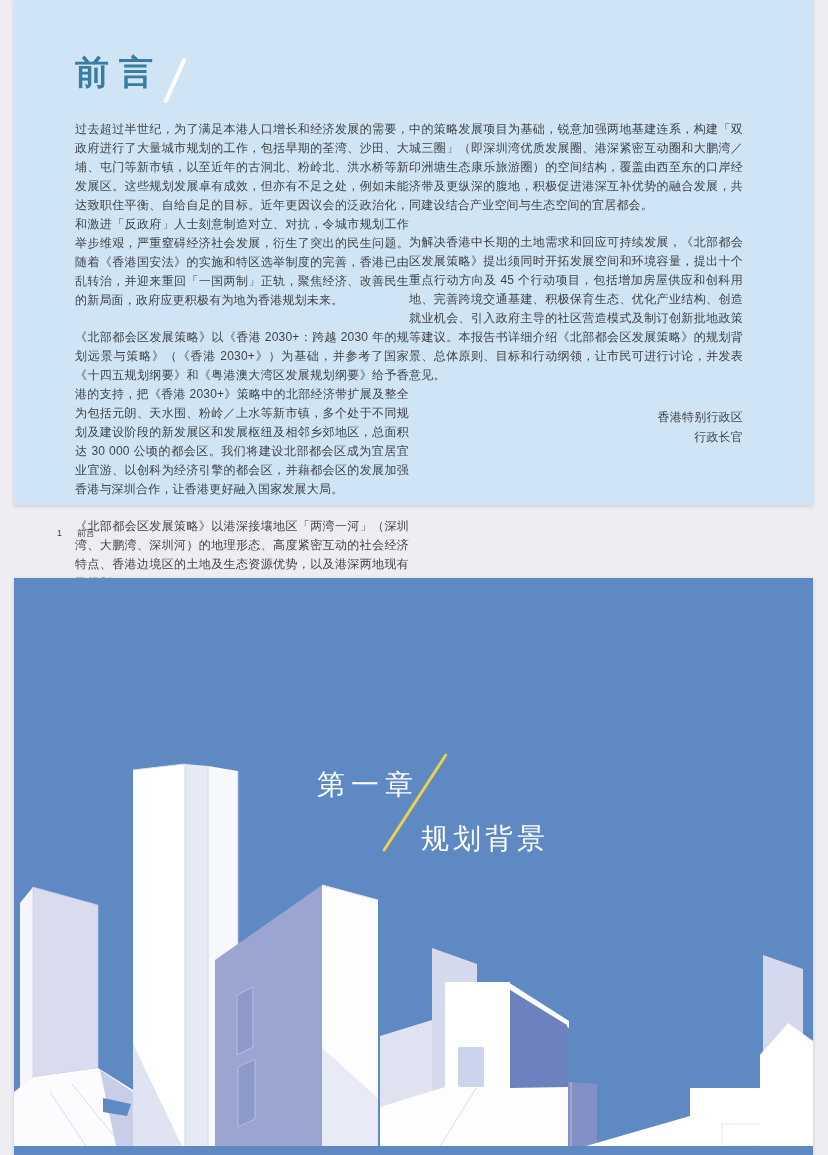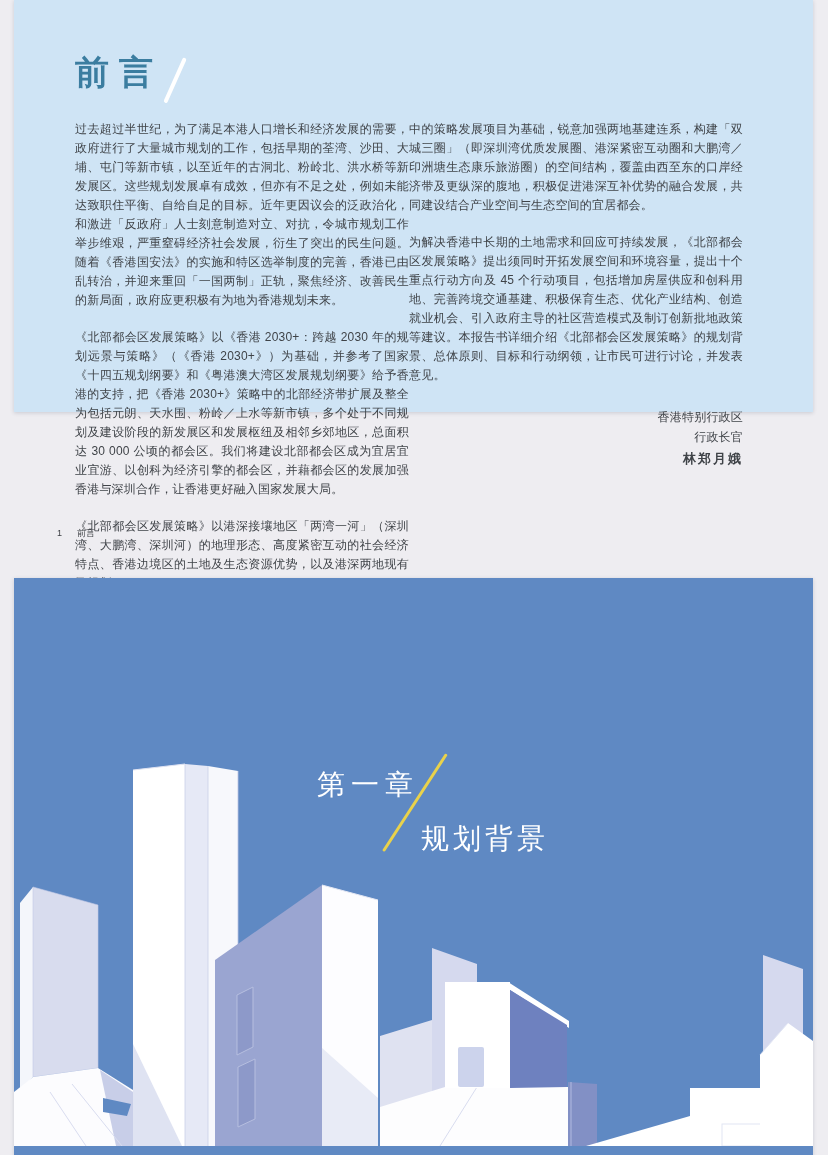--- a/index.html
+++ b/index.html
@@ -3,21 +3,21 @@
 <meta charset="utf-8">
 <style>
   html,body{margin:0;padding:0;}
   body{
     width:828px;height:1155px;overflow:hidden;position:relative;
     background:var(--viewer_bg,#eeedf1);
     font-family:"Liberation Sans",sans-serif;
   }
   .page{position:absolute;left:14px;width:799px;box-shadow:0 1px 4px rgba(60,64,90,.20);}
   
-  .page1{top:0;height:412px;background:var(--page1_bg,#cfe4f5);}
+  .page1{top:0;height:505px;background:var(--page1_bg,#cfe4f5);}
   .p1-title{
     position:absolute;left:61px;top:50px;margin:0;
     font-size:34px;font-weight:600;letter-spacing:10px;
     color:var(--title_teal,#3b7da0);
   }
   .slash{position:absolute;transform-origin:top center;border-radius:2px;}
   .p1-slash{left:169px;top:58px;width:4px;height:49px;background:#ffffff;transform:rotate(24deg);}
   .p1-columns{
     position:absolute;left:61px;top:120px;width:692px;
     display:flex;
@@ -63,21 +63,20 @@
         <p>过去超过半世纪，为了满足本港人口增长和经济发展的需要，政府进行了大量城市规划的工作，包括早期的荃湾、沙田、大埔、屯门等新市镇，以至近年的古洞北、粉岭北、洪水桥等新发展区。这些规划发展卓有成效，但亦有不足之处，例如未能达致职住平衡、自给自足的目标。近年更因议会的泛政治化，和激进「反政府」人士刻意制造对立、对抗，令城市规划工作举步维艰，严重窒碍经济社会发展，衍生了突出的民生问题。随着《香港国安法》的实施和特区选举制度的完善，香港已由乱转治，并迎来重回「一国两制」正轨，聚焦经济、改善民生的新局面，政府应更积极有为地为香港规划未来。</p>
         <p>《北部都会区发展策略》以《香港 2030+：跨越 2030 年的规划远景与策略》（《香港 2030+》）为基础，并参考了国家《十四五规划纲要》和《粤港澳大湾区发展规划纲要》给予香港的支持，把《香港 2030+》策略中的北部经济带扩展及整全为包括元朗、天水围、粉岭／上水等新市镇，多个处于不同规划及建设阶段的新发展区和发展枢纽及相邻乡郊地区，总面积达 30 000 公顷的都会区。我们将建设北部都会区成为宜居宜业宜游、以创科为经济引擎的都会区，并藉都会区的发展加强香港与深圳合作，让香港更好融入国家发展大局。</p>
         <p>《北部都会区发展策略》以港深接壤地区「两湾一河」（深圳湾、大鹏湾、深圳河）的地理形态、高度紧密互动的社会经济特点、香港边境区的土地及生态资源优势，以及港深两地现有及规划</p>
       </div>
       <div class="p1-col">
         <p>中的策略发展项目为基础，锐意加强两地基建连系，构建「双城三圈」（即深圳湾优质发展圈、港深紧密互动圈和大鹏湾／印洲塘生态康乐旅游圈）的空间结构，覆盖由西至东的口岸经济带及更纵深的腹地，积极促进港深互补优势的融合发展，共同建设结合产业空间与生态空间的宜居都会。</p>
         <p>为解决香港中长期的土地需求和回应可持续发展，《北部都会区发展策略》提出须同时开拓发展空间和环境容量，提出十个重点行动方向及 45 个行动项目，包括增加房屋供应和创科用地、完善跨境交通基建、积极保育生态、优化产业结构、创造就业机会、引入政府主导的社区营造模式及制订创新批地政策等建议。本报告书详细介绍《北部都会区发展策略》的规划背景、总体原则、目标和行动纲领，让市民可进行讨论，并发表意见。</p>
         <div class="signature">
           <p>香港特别行政区</p>
           <p>行政长官</p>
-          <p class="sig-name">林郑月娥</p>
         </div>
       </div>
     </div>
 
     <div class="p1-footer">
       <span>1</span>
       <span>前言</span>
     </div>
   </section>
 

